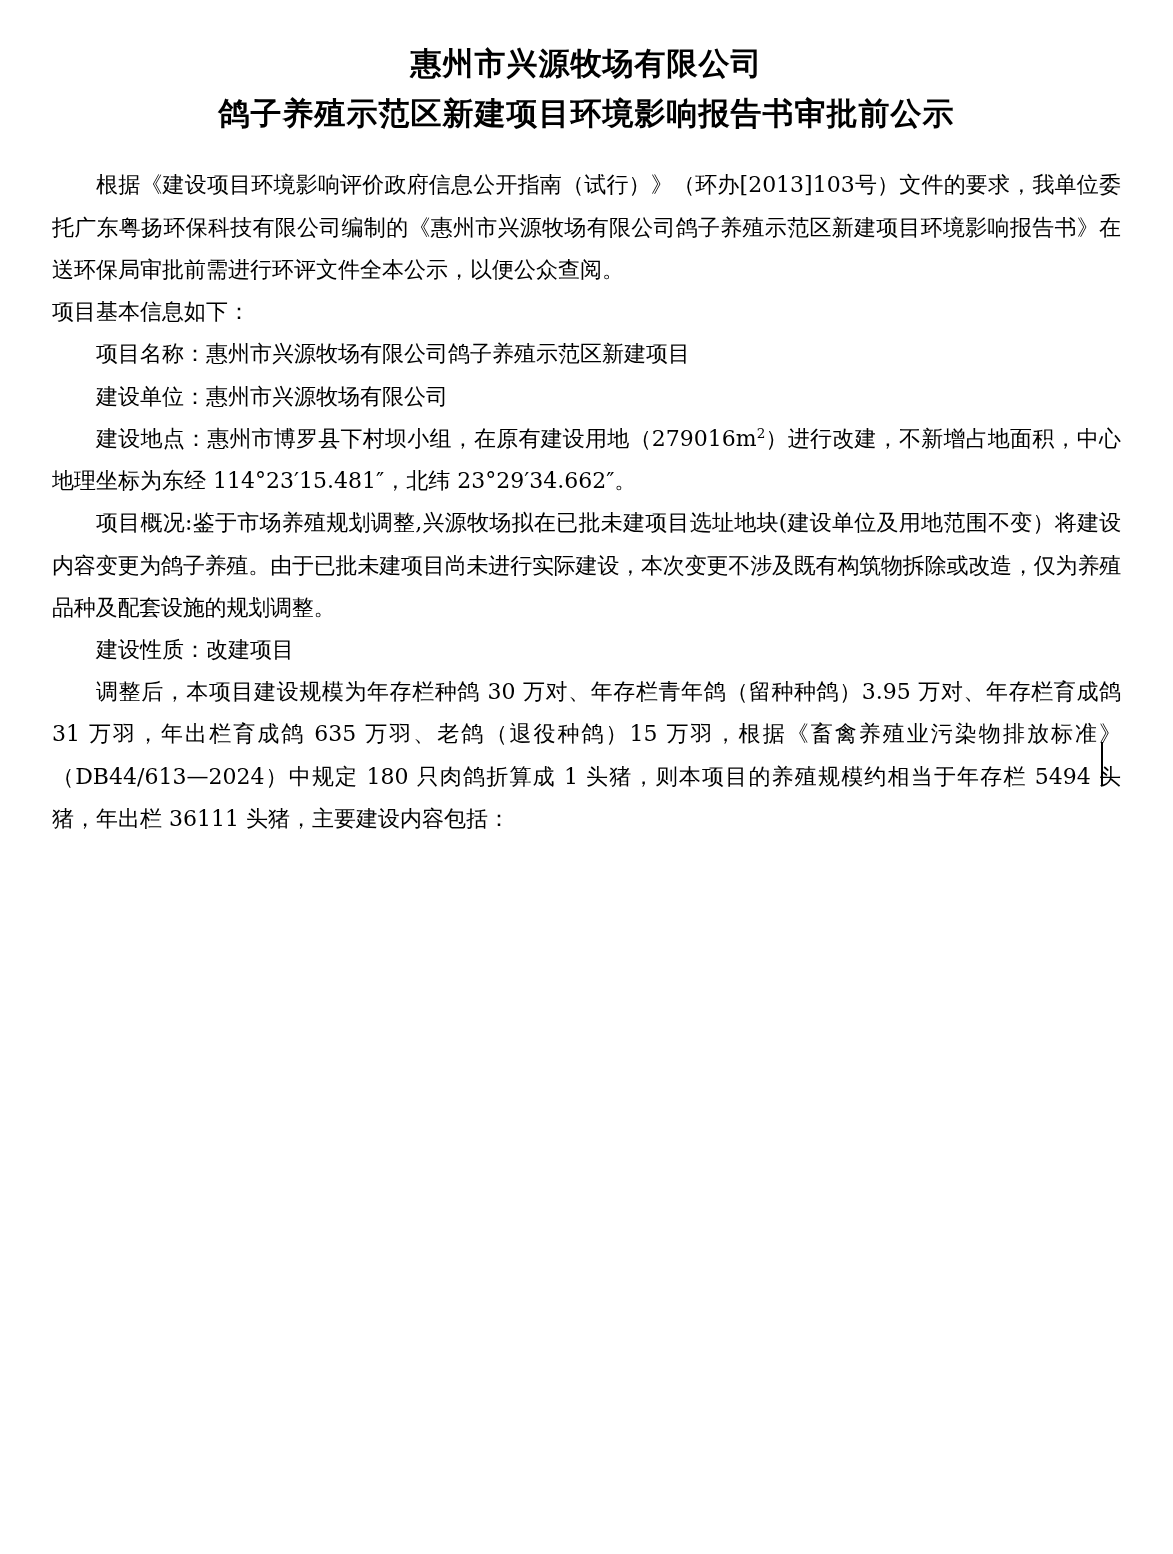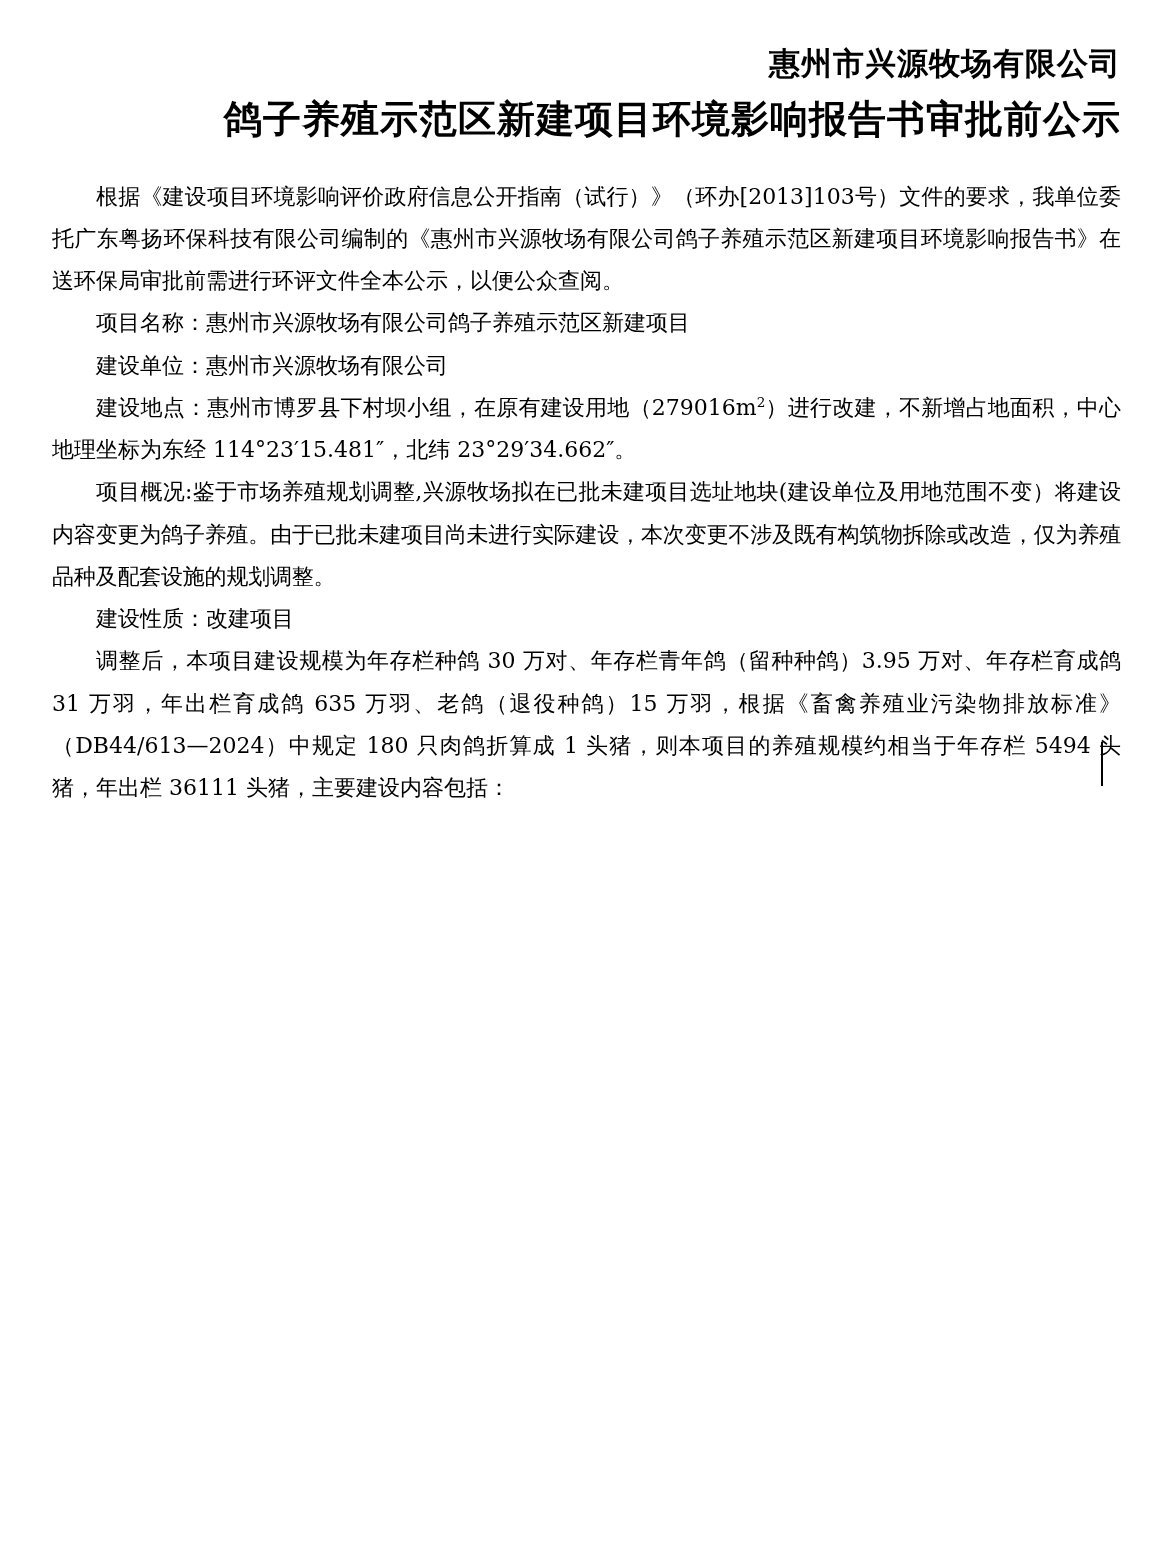--- a/index.html
+++ b/index.html
@@ -15,33 +15,33 @@
     overflow: hidden;
   }
   .page {
     width: 1173px;
     min-height: 1554px;
     box-sizing: border-box;
     padding: 38px 52px 0 52px;
     position: relative;
   }
   .title-block {
-    text-align: right;
+    text-align: center;
     margin-bottom: 26px;
   }
   .title-line {
     font-weight: bold;
     letter-spacing: 1px;
     line-height: 1.62;
   }
   .title-line-1 {
     font-size: 31px;
   }
   .title-line-2 {
-    font-size: 38px;
+    font-size: 31px;
   }
   .body-block {
     font-size: 22px;
     line-height: 1.92;
     text-align: justify;
     text-justify: inter-ideograph;
   }
   p.para {
     margin: 0;
     text-indent: 2em;
@@ -73,20 +73,21 @@
 
   <div class="title-block">
     <div class="title-line title-line-1">惠州市兴源牧场有限公司</div>
     <div class="title-line title-line-2">鸽子养殖示范区新建项目环境影响报告书审批前公示</div>
   </div>
 
   <div class="body-block">
 
     <p class="para">根据《建设项目环境影响评价政府信息公开指南（试行）》（环办[2013]103号）文件的要求，我单位委托广东粤扬环保科技有限公司编制的《惠州市兴源牧场有限公司鸽子养殖示范区新建项目环境影响报告书》在送环保局审批前需进行环评文件全本公示，以便公众查阅。</p>
 
+    <p class="para noindent">项目基本信息如下：</p>
 
     <p class="para">项目名称：惠州市兴源牧场有限公司鸽子养殖示范区新建项目</p>
 
     <p class="para">建设单位：惠州市兴源牧场有限公司</p>
 
     <p class="para"><span>建设地点：惠州市博罗县下村坝小组，在原有建设用地（279016m</span><span class="sup">2</span><span>）进行改建，不新增占地面积，中心地理坐标为东经 114°23′15.481″，北纬 23°29′34.662″。</span></p>
 
     <p class="para tight">项目概况:鉴于市场养殖规划调整,兴源牧场拟在已批未建项目选址地块(建设单位及用地范围不变）将建设内容变更为鸽子养殖。由于已批未建项目尚未进行实际建设，本次变更不涉及既有构筑物拆除或改造，仅为养殖品种及配套设施的规划调整。</p>
 
     <p class="para">建设性质：改建项目</p>

